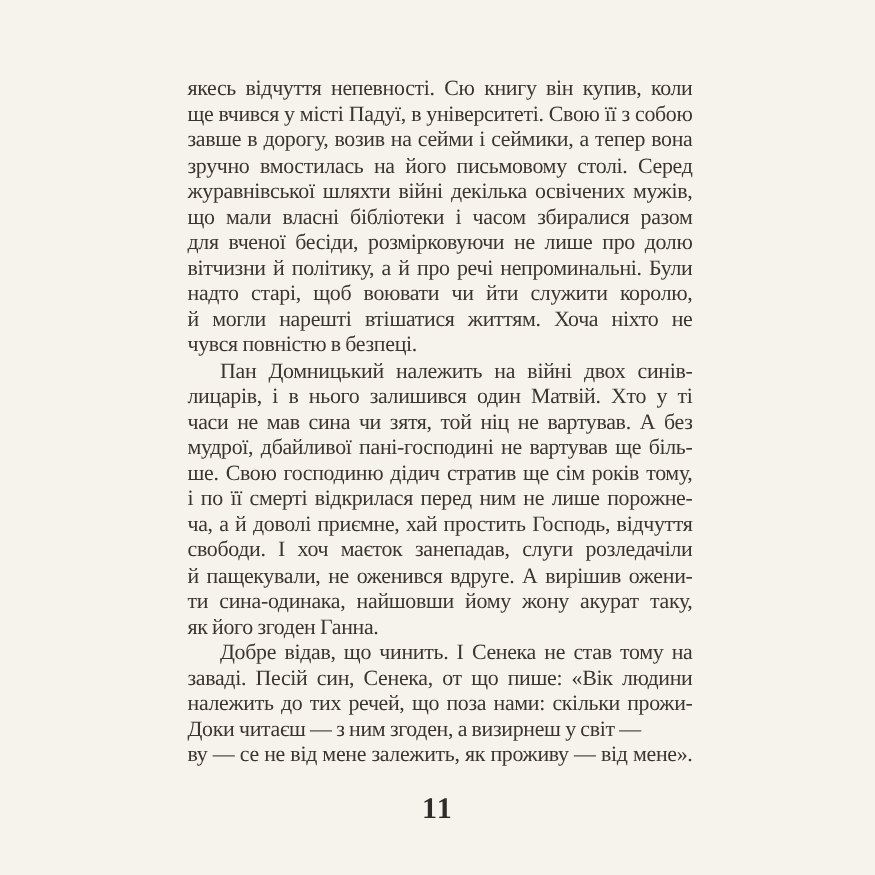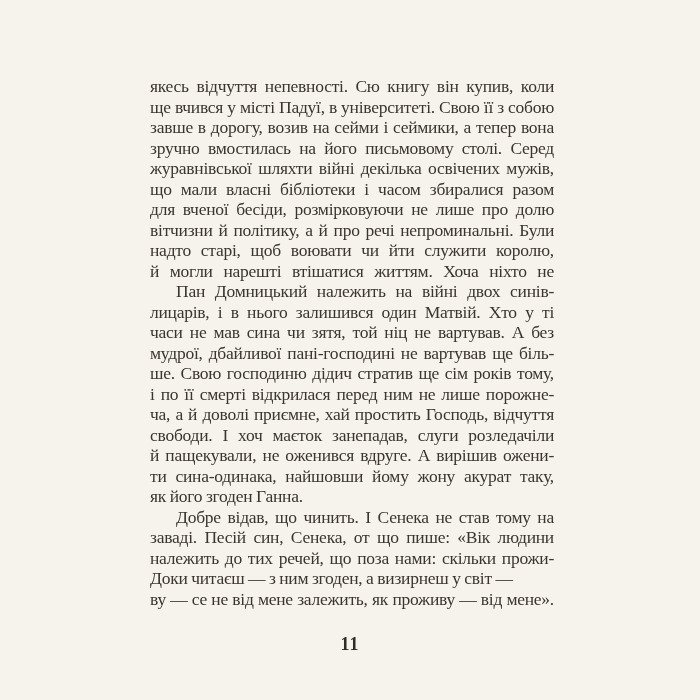--- a/index.html
+++ b/index.html
@@ -18,21 +18,20 @@
   .text-block {
     position: absolute;
     left: 150px;
     top: 60px;
     width: 404px;
     font-size: 17.5px;
     line-height: 20.5px;
     letter-spacing: -0.25px;
     word-spacing: -0.5px;
     color: #3a352f;
-    margin-top: 16px;
   }
   .paragraph {
     margin: 0;
     padding: 0;
   }
   .line {
     text-align: justify;
     text-align-last: justify;
     white-space: normal;
   }
@@ -42,21 +41,21 @@
   .paragraph.indent .line:first-child {
     text-indent: 26px;
   }
   .page-number {
     position: absolute;
     top: 634px;
     left: 0;
     width: 700px;
     text-align: center;
     font-family: "Liberation Serif", serif;
-    font-size: 18px;
+    font-size: 24px;
     font-weight: 700;
     letter-spacing: 1px;
     color: #2f2b27;
   }
 </style>
 </head>
 <body>
 
 <div class="page">
   <div class="text-block" id="text-block">
@@ -64,20 +63,21 @@
         <div class="line">якесь відчуття непевності. Сю книгу він купив, коли</div>
         <div class="line">ще вчився у місті Падуї, в університеті. Свою її з собою</div>
         <div class="line">завше в дорогу, возив на сейми і сеймики, а тепер вона</div>
         <div class="line">зручно вмостилась на його письмовому столі. Серед</div>
         <div class="line">журавнівської шляхти війні декілька освічених мужів,</div>
         <div class="line">що мали власні бібліотеки і часом збиралися разом</div>
         <div class="line">для вченої бесіди, розмірковуючи не лише про долю</div>
         <div class="line">вітчизни й політику, а й про речі непроминальні. Були</div>
         <div class="line">надто старі, щоб воювати чи йти служити королю,</div>
         <div class="line">й могли нарешті втішатися життям. Хоча ніхто не</div>
+        <div class="line last">чувся повністю в безпеці.</div>
       </div>
       <div class="paragraph indent">
         <div class="line">Пан Домницький належить на війні двох синів-</div>
         <div class="line">лицарів, і в нього залишився один Матвій. Хто у ті</div>
         <div class="line">часи не мав сина чи зятя, той ніц не вартував. А без</div>
         <div class="line">мудрої, дбайливої пані-господині не вартував ще біль-</div>
         <div class="line">ше. Свою господиню дідич стратив ще сім років тому,</div>
         <div class="line">і по її смерті відкрилася перед ним не лише порожне-</div>
         <div class="line">ча, а й доволі приємне, хай простить Господь, відчуття</div>
         <div class="line">свободи. І хоч маєток занепадав, слуги розледачіли</div>

